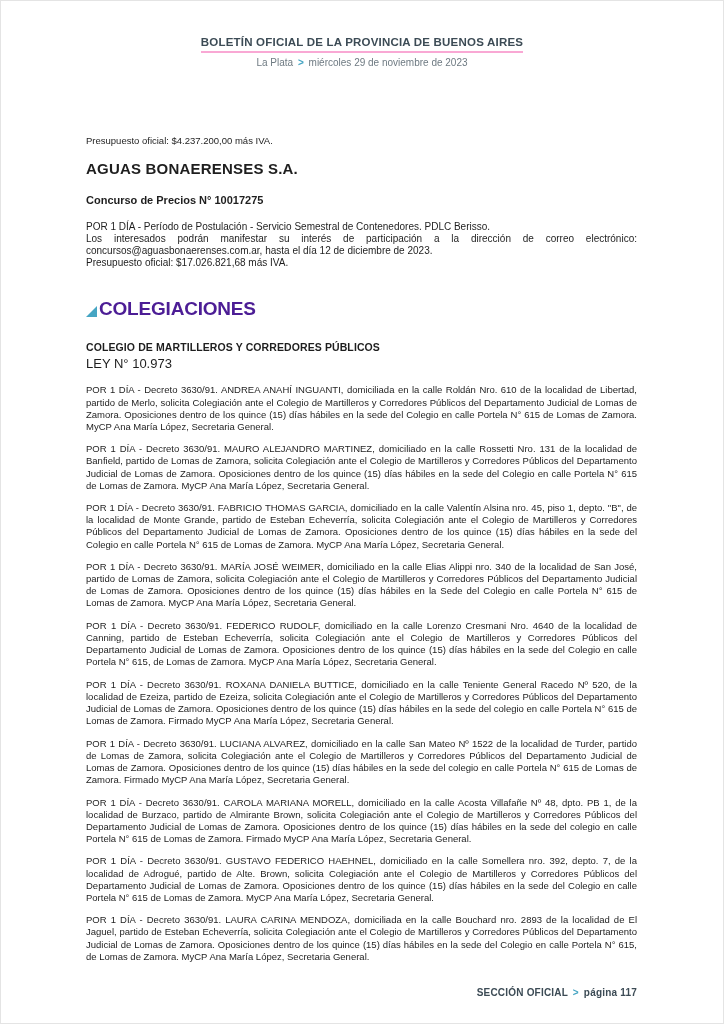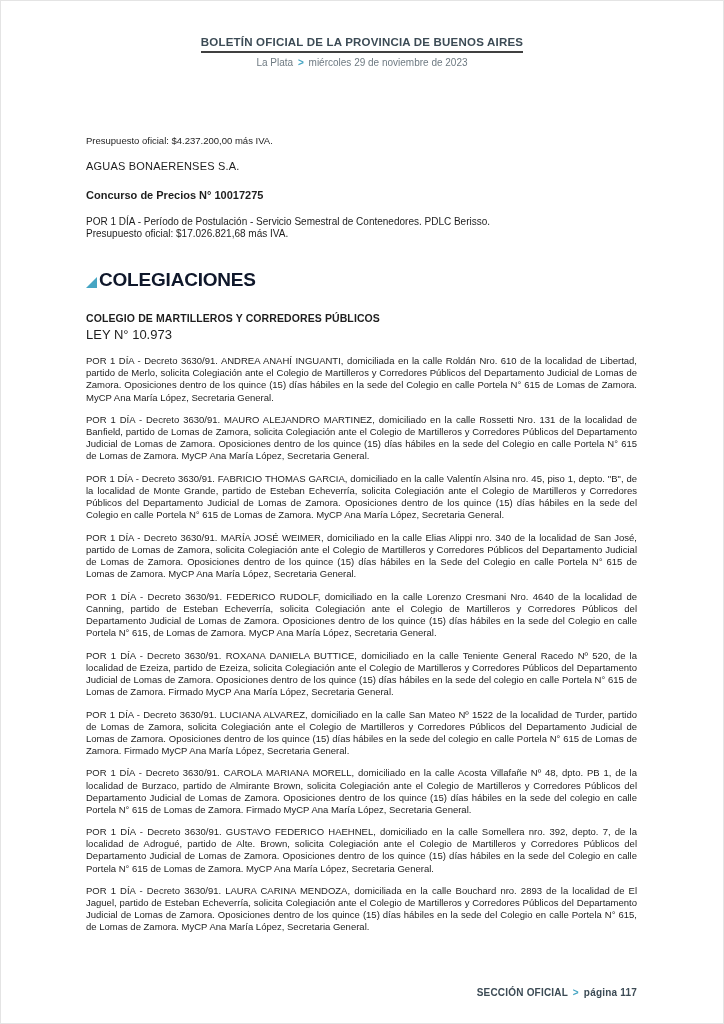--- a/index.html
+++ b/index.html
@@ -12,36 +12,36 @@
     font-family:"Liberation Sans","DejaVu Sans",sans-serif;
     color:#1e1e1e;
     overflow:hidden;
   }
   
   .header{text-align:center;padding-top:31px;}
   .header-title{
     display:inline-block;
     font-size:11.5px;font-weight:bold;letter-spacing:.2px;
     color:#3c4b55;
-    border-bottom:2px solid #404040;
+    border-bottom:2px solid #f9a8d4;
     padding-bottom:3px;
   }
   .header-sub{margin-top:4px;font-size:10px;color:#6e7a82;}
   .sep{color:#46a5c3;font-weight:bold;padding:0 2px;}
   
   .content{position:absolute;left:85px;right:86px;top:86px;margin-top:48px;}
   .intro-line{font-size:9.5px;line-height:12.1px;}
-  .company-heading{margin-top:13px;font-size:11px;font-weight:normal;letter-spacing:.2px;}
+  .company-heading{margin-top:13px;font-size:15px;font-weight:bold;letter-spacing:.2px;}
   .tender-heading{margin-top:17px;font-size:11px;font-weight:bold;}
   .tender-block{margin-top:15px;}
   .tender-block .line{font-size:10px;line-height:12.1px;text-align:justify;}
   
   .section-title{
     margin-top:29px;
-    color:#0f172a;
+    color:#4c1d95;
     font-size:19px;font-weight:bold;letter-spacing:-.2px;
     display:flex;align-items:flex-end;gap:2px;
   }
   .tri{
     width:0;height:0;display:inline-block;
     border-left:11px solid transparent;
     border-bottom:11px solid #46a5c3;
     margin-bottom:3px;
   }
   .org-heading{margin-top:21px;font-size:10.5px;font-weight:bold;letter-spacing:.1px;}
@@ -75,20 +75,21 @@
     <div class="intro-line">Presupuesto oficial: $4.237.200,00 más IVA.</div>
 
     <div class="company-heading">AGUAS BONAERENSES S.A.</div>
 
     <div class="tender-heading">Concurso de Precios N° 10017275</div>
 
     <div class="tender-block">
 
         <div class="line">POR 1 DÍA - Período de Postulación - Servicio Semestral de Contenedores. PDLC Berisso.</div>
 
+        <div class="line">Los interesados podrán manifestar su interés de participación a la dirección de correo electrónico: concursos@aguasbonaerenses.com.ar, hasta el día 12 de diciembre de 2023.</div>
 
 
         <div class="line">Presupuesto oficial: $17.026.821,68 más IVA.</div>
       </div>
 
     <div class="section-title">
       <span class="tri"></span>
       <span>COLEGIACIONES</span>
     </div>
 

